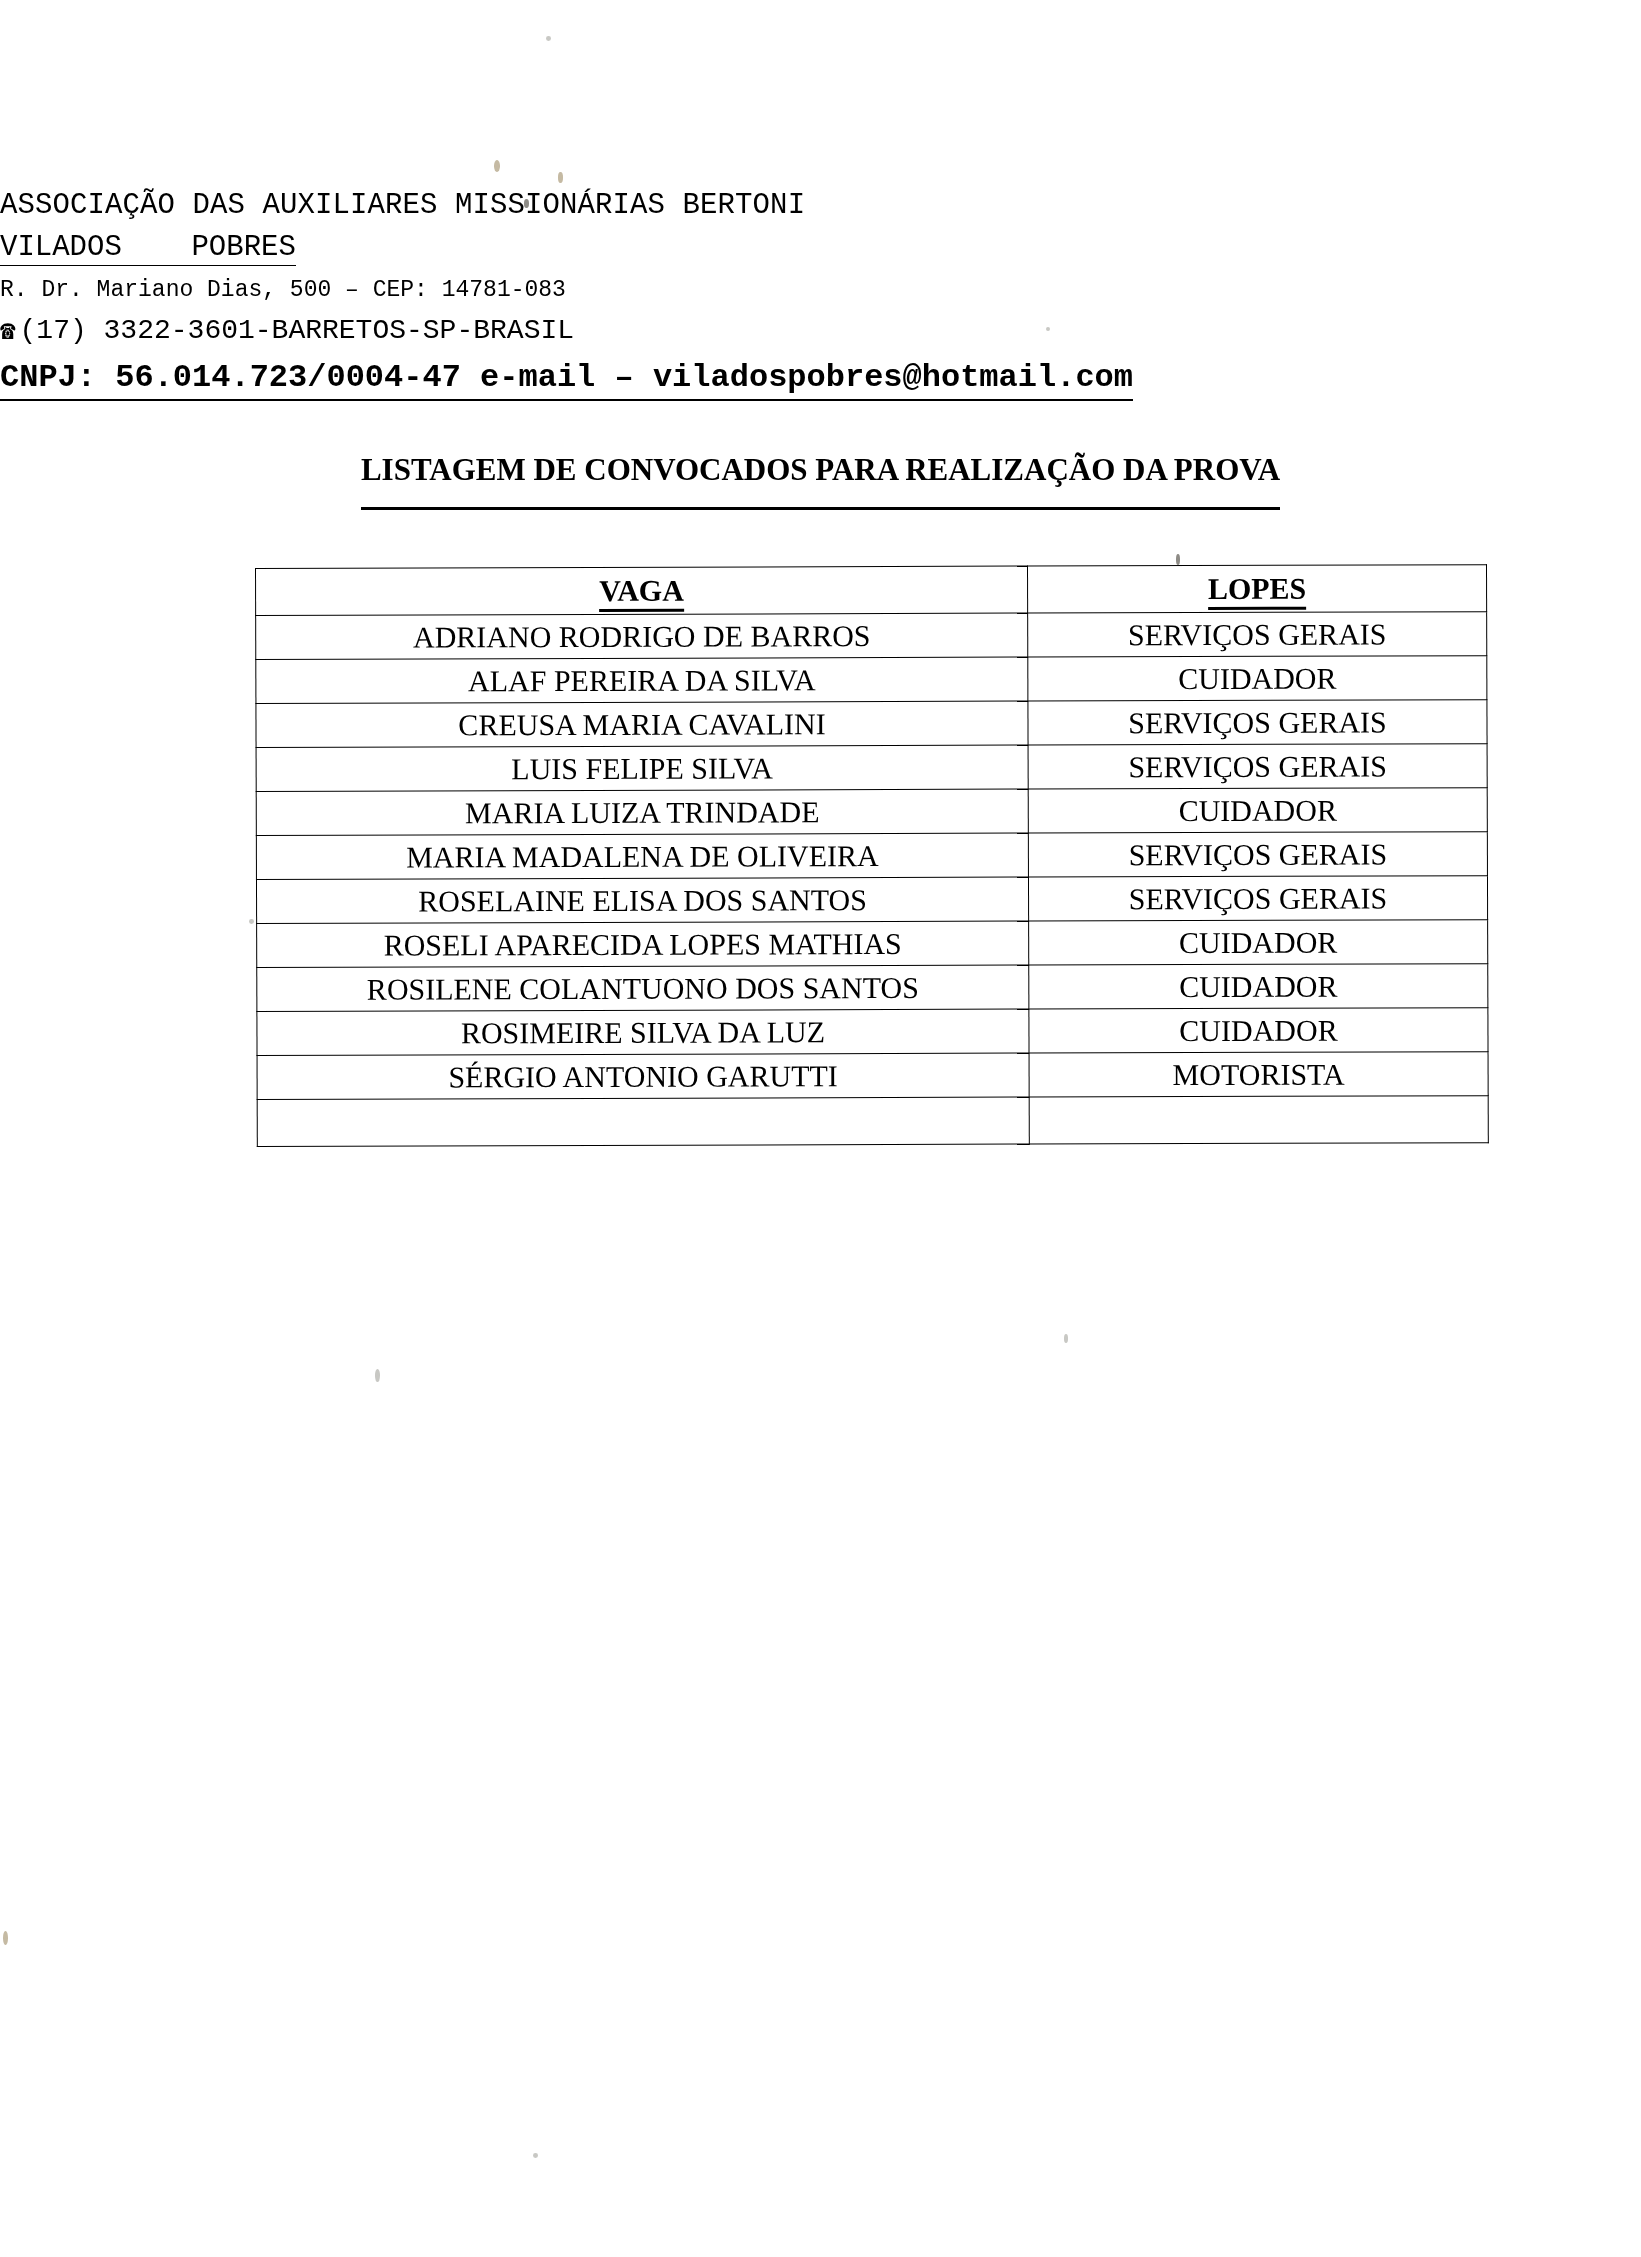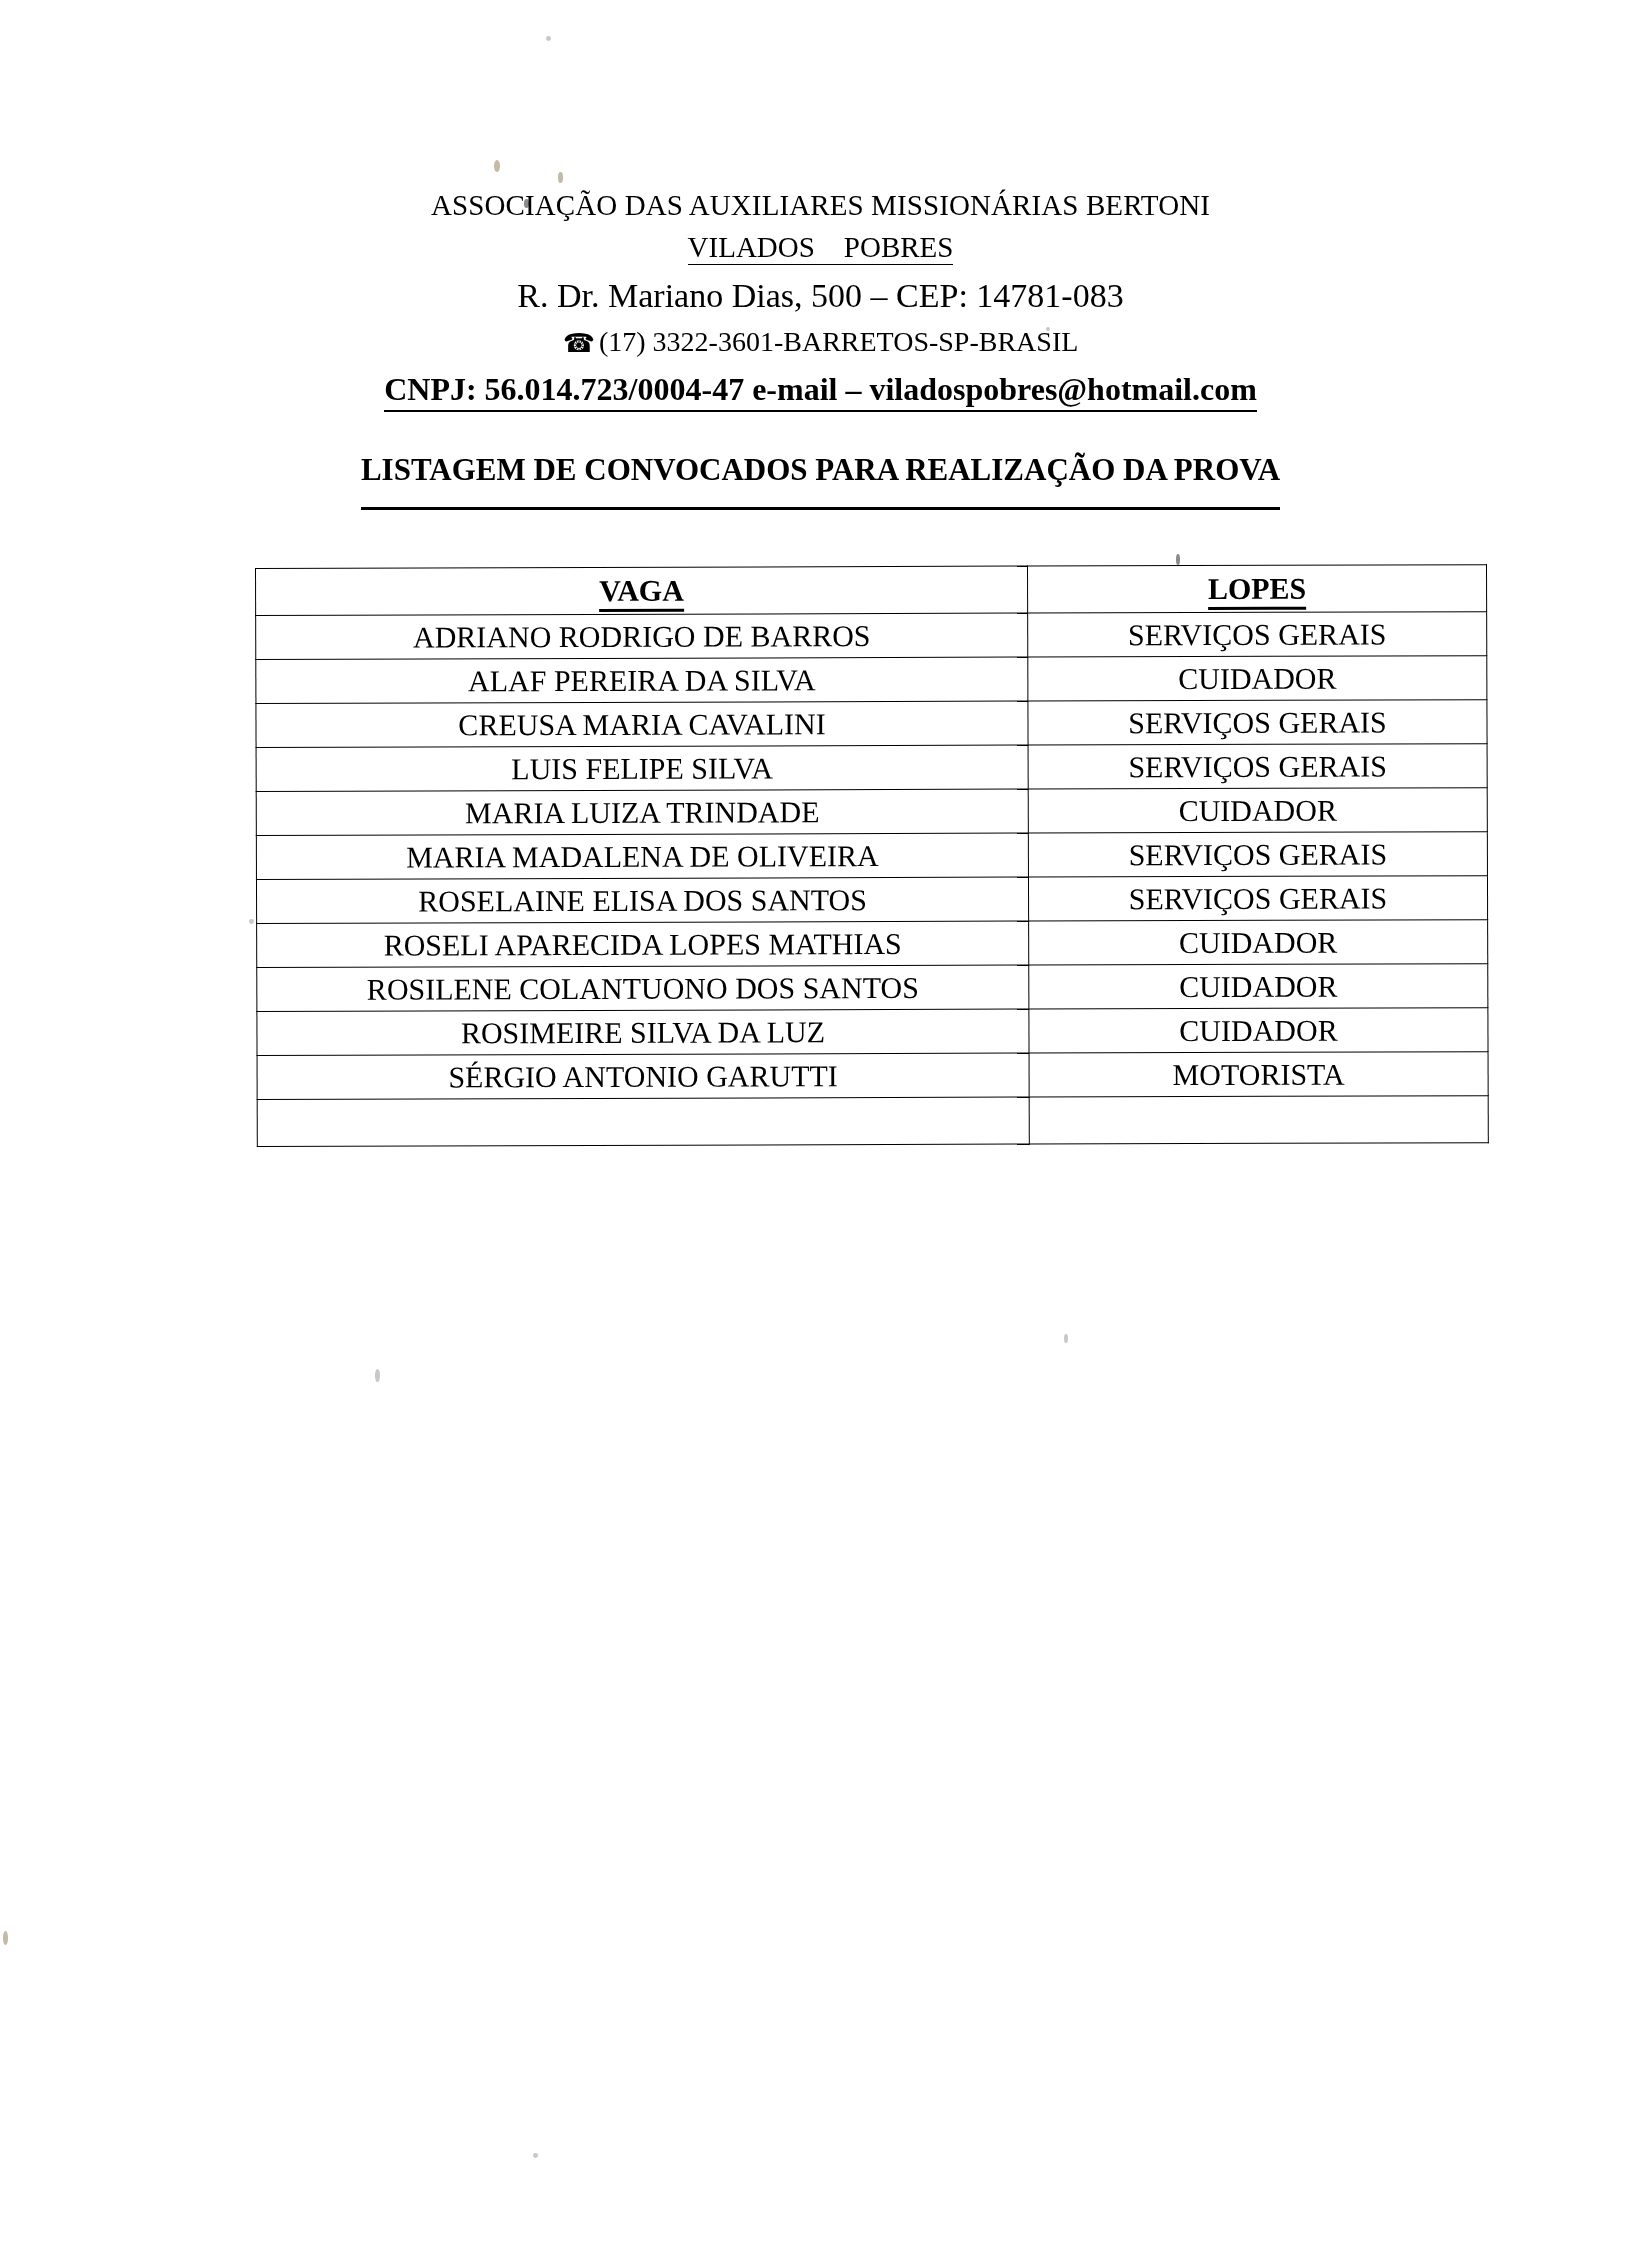--- a/index.html
+++ b/index.html
@@ -28,41 +28,41 @@
     opacity: 0.55;
   }
   .speck-dark { background: #5c5a52; opacity: 0.7; }
   .speck-tan  { background: #b7a98c; opacity: 0.8; }
 
   .header-block {
     position: absolute;
     left: 0;
     right: 0;
     top: 191px;
-    text-align: center;
+    font-family: Liberation Mono, monospace;
   }
   .org-name {
     font-size: 29px;
     letter-spacing: 0.1px;
     line-height: 1.0;
     white-space: nowrap;
   }
   .org-sub {
     font-size: 29px;
     line-height: 1.0;
     margin-top: 12.6px;
     white-space: pre;
   }
   .org-sub span.u {
     border-bottom: 1.9px solid #000;
     padding-bottom: 1px;
     white-space: pre;
   }
   .addr-line {
-    font-size: 34px;
+    font-size: 23px;
     line-height: 1.0;
     margin-top: 17.4px;
     white-space: nowrap;
   }
   .phone-line {
     font-size: 28px;
     line-height: 1.0;
     margin-top: 15.4px;
     white-space: nowrap;
   }

